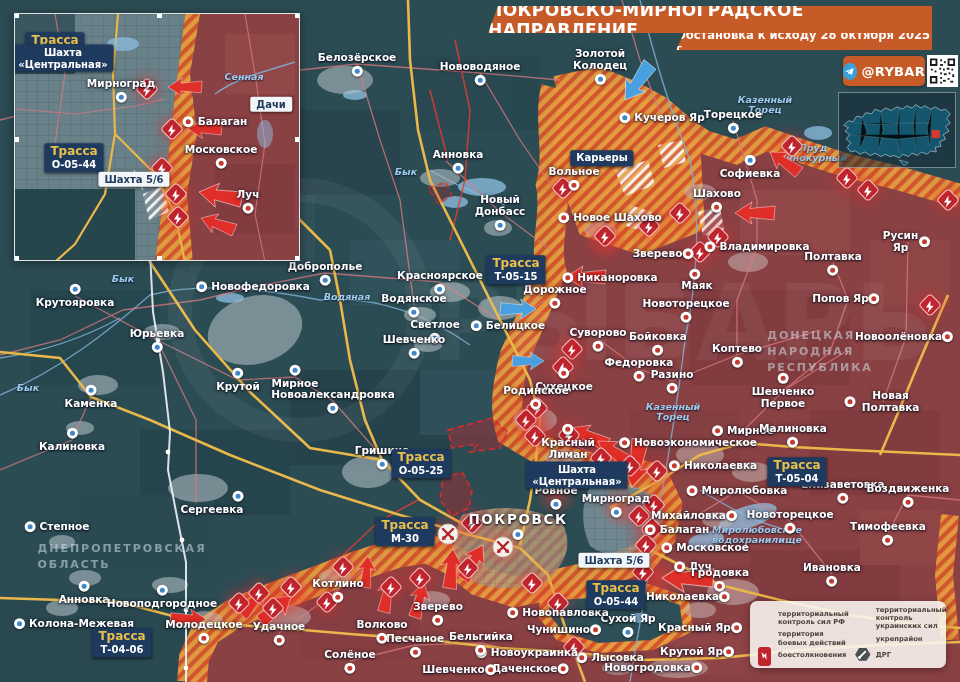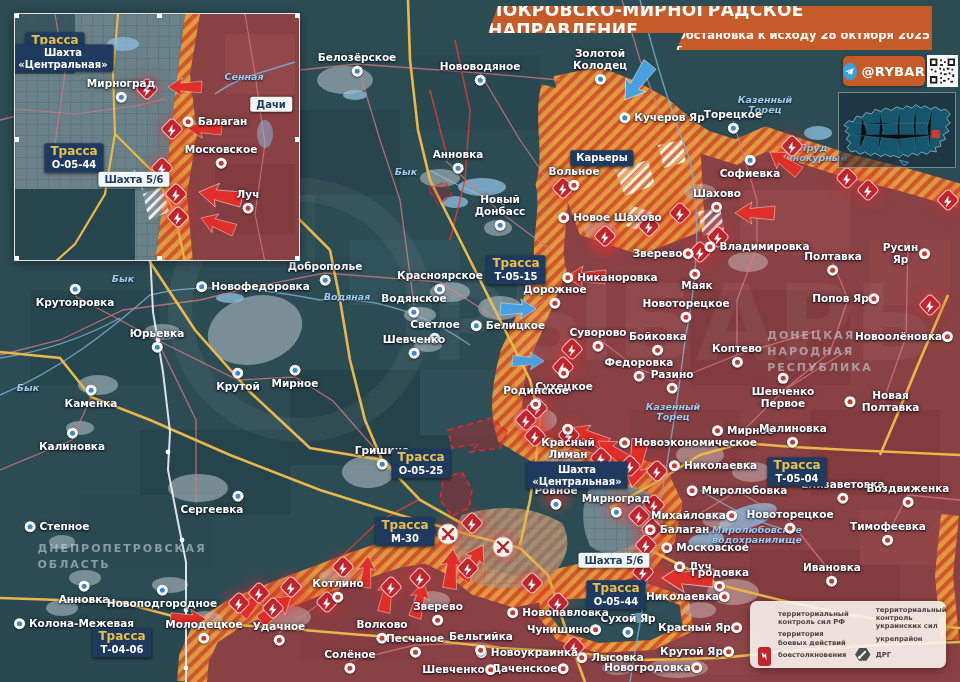--- a/index.html
+++ b/index.html
@@ -307,43 +307,45 @@
 Донбасс</span></div>
       <div class="sett colr" style="left: 325px; top: 273px;"><span class="dot"><i style="background:#3f86c9"></i></span><span>Доброполье</span></div>
       <div class="sett row" style="left: 253px; top: 287px;"><span class="dot"><i style="background:#3f86c9"></i></span><span>Новофедоровка</span></div>
       <div class="sett colr" style="left: 440px; top: 282px;"><span class="dot"><i style="background:#3f86c9"></i></span><span>Красноярское</span></div>
       <div class="sett colr" style="left: 414px; top: 305px;"><span class="dot"><i style="background:#3f86c9"></i></span><span>Водянское</span></div>
       <div class="sett colr" style="left: 435px; top: 331px;"><span class="dot"><i style="background:#3f86c9"></i></span><span>Светлое</span></div>
       <div class="sett colr" style="left: 414px; top: 346px;"><span class="dot"><i style="background:#3f86c9"></i></span><span>Шевченко</span></div>
       <div class="sett row" style="left: 508px; top: 326px;"><span class="dot"><i style="background:#3f86c9"></i></span><span>Белицкое</span></div>
       <div class="sett col" style="left: 238px; top: 380px;"><span class="dot"><i style="background:#3f86c9"></i></span><span>Крутой</span></div>
       <div class="sett col" style="left: 295px; top: 377px;"><span class="dot"><i style="background:#3f86c9"></i></span><span>Мирное</span></div>
+      <div class="sett colr" style="left: 333px; top: 401px;"><span class="dot"><i style="background:#3f86c9"></i></span><span>Новоалександровка</span></div>
       <div class="sett col" style="left: 75px; top: 296px;"><span class="dot"><i style="background:#3f86c9"></i></span><span>Крутояровка</span></div>
       <div class="sett colr" style="left: 157px; top: 340px;"><span class="dot"><i style="background:#3f86c9"></i></span><span>Юрьевка</span></div>
       <div class="sett col" style="left: 91px; top: 397px;"><span class="dot"><i style="background:#3f86c9"></i></span><span>Каменка</span></div>
       <div class="sett col" style="left: 72px; top: 440px;"><span class="dot"><i style="background:#3f86c9"></i></span><span>Калиновка</span></div>
       <div class="sett col" style="left: 212px; top: 503px; align-items: flex-end;"><span class="dot"><i style="background:#3f86c9"></i></span><span>Сергеевка</span></div>
       <div class="sett row" style="left: 57px; top: 527px;"><span class="dot"><i style="background:#3f86c9"></i></span><span>Степное</span></div>
       <div class="sett col" style="left: 84px; top: 593px;"><span class="dot"><i style="background:#3f86c9"></i></span><span>Анновка</span></div>
       <div class="sett col" style="left: 162px; top: 597px;"><span class="dot"><i style="background:#3f86c9"></i></span><span>Новоподгородное</span></div>
       <div class="sett row" style="left: 74px; top: 624px;"><span class="dot"><i style="background:#3f86c9"></i></span><span>Колона-Межевая</span></div>
       <div class="sett colr" style="left: 382px; top: 457px;"><span class="dot"><i style="background:#3f86c9"></i></span><span>Гришино</span></div>
       <div class="sett colr" style="left: 556px; top: 497px;"><span class="dot"><i style="background:#3f86c9"></i></span><span>Ровное</span></div>
       <div class="sett colr" style="left: 616px; top: 505px;"><span class="dot"><i style="background:#3f86c9"></i></span><span>Мирноград</span></div>
+      <div class="sett colr big" style="left: 518px; top: 526px;"><span class="dot"><i style="background:#3f86c9"></i></span><span>ПОКРОВСК</span></div>
       <div class="sett colr" style="left: 628px; top: 625px;"><span class="dot"><i style="background:#3f86c9"></i></span><span>Сухой Яр</span></div>
       <div class="sett colr" style="left: 574px; top: 178px;"><span class="dot"><i style="background:#c23a31"></i></span><span>Вольное</span></div>
       <div class="sett row" style="left: 610px; top: 218px;"><span class="dot"><i style="background:#c23a31"></i></span><span>Новое Шахово</span></div>
       <div class="sett colr" style="left: 717px; top: 200px;"><span class="dot"><i style="background:#c23a31"></i></span><span>Шахово</span></div>
       <div class="sett row" style="left: 757px; top: 247px;"><span class="dot"><i style="background:#c23a31"></i></span><span>Владимировка</span></div>
       <div class="sett row" style="left: 665px; top: 254px;"><span>Зверево</span><span class="dot"><i style="background:#c23a31"></i></span></div>
       <div class="sett row" style="left: 697px; top: 280px; flex-direction: column;"><span class="dot"><i style="background:#c23a31"></i></span><span>Маяк</span></div>
       <div class="sett row" style="left: 610px; top: 278px;"><span class="dot"><i style="background:#c23a31"></i></span><span>Никаноровка</span></div>
       <div class="sett colr" style="left: 555px; top: 296px;"><span class="dot"><i style="background:#c23a31"></i></span><span>Дорожное</span></div>
       <div class="sett colr" style="left: 833px; top: 263px;"><span class="dot"><i style="background:#c23a31"></i></span><span>Полтавка</span></div>
-      <div class="sett row" style="left: 908px; top: 242px; margin-top: 12px;"><span>Русин Яр</span><span class="dot"><i style="background:#c23a31"></i></span></div>
+      <div class="sett row" style="left: 908px; top: 242px;"><span>Русин Яр</span><span class="dot"><i style="background:#c23a31"></i></span></div>
       <div class="sett row" style="left: 848px; top: 299px;"><span>Попов Яр</span><span class="dot"><i style="background:#c23a31"></i></span></div>
       <div class="sett row" style="left: 906px; top: 337px;"><span>Новоолёновка</span><span class="dot"><i style="background:#c23a31"></i></span></div>
       <div class="sett colr" style="left: 686px; top: 310px;"><span class="dot"><i style="background:#c23a31"></i></span><span>Новоторецкое</span></div>
       <div class="sett colr" style="left: 598px; top: 339px;"><span class="dot"><i style="background:#c23a31"></i></span><span>Суворово</span></div>
       <div class="sett colr" style="left: 658px; top: 343px;"><span class="dot"><i style="background:#c23a31"></i></span><span>Бойковка</span></div>
       <div class="sett colr" style="left: 639px; top: 369px;"><span class="dot"><i style="background:#c23a31"></i></span><span>Федоровка</span></div>
       <div class="sett colr" style="left: 672px; top: 381px;"><span class="dot"><i style="background:#c23a31"></i></span><span>Разино</span></div>
       <div class="sett colr" style="left: 737px; top: 355px;"><span class="dot"><i style="background:#c23a31"></i></span><span>Коптево</span></div>
       <div class="sett col" style="left: 564px; top: 380px;"><span class="dot"><i style="background:#c23a31"></i></span><span>Сухецкое</span></div>
       <div class="sett colr" style="left: 536px; top: 397px;"><span class="dot"><i style="background:#c23a31"></i></span><span>Родинское</span></div>

